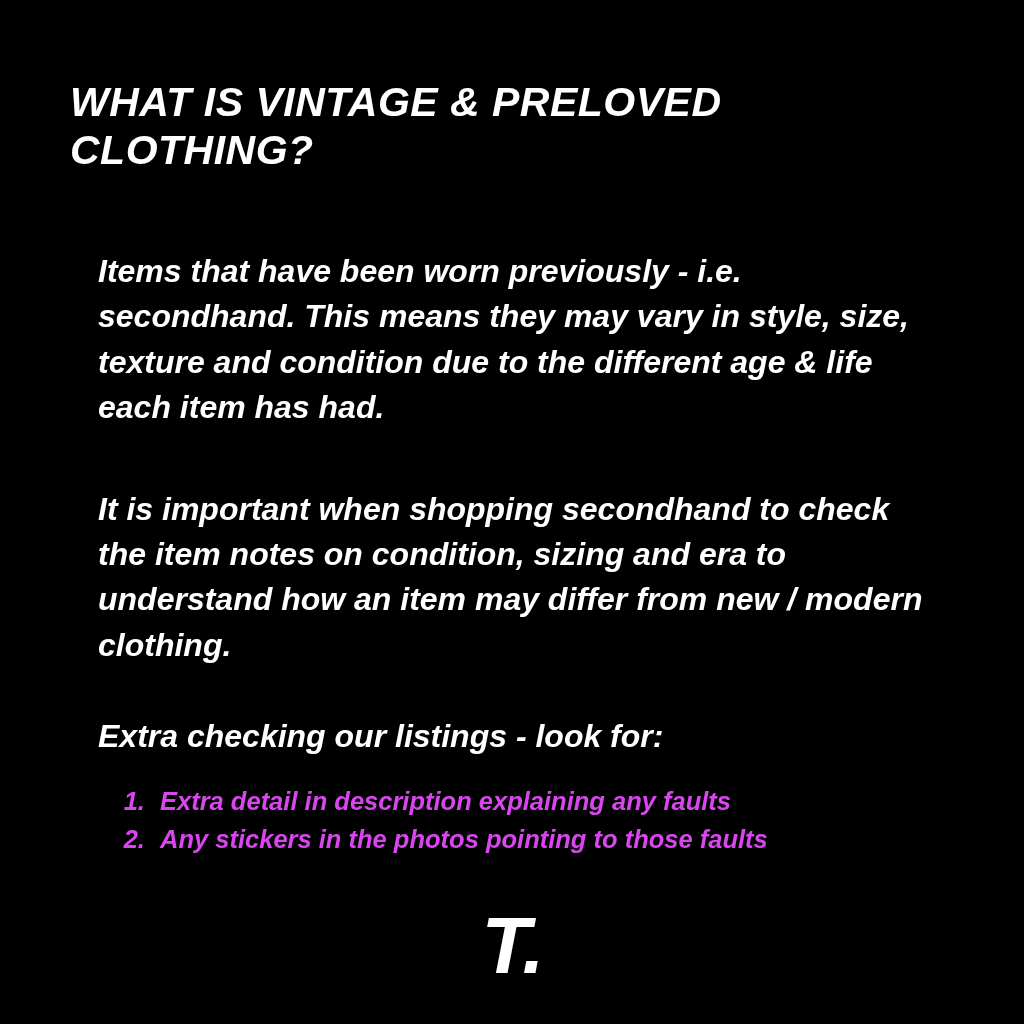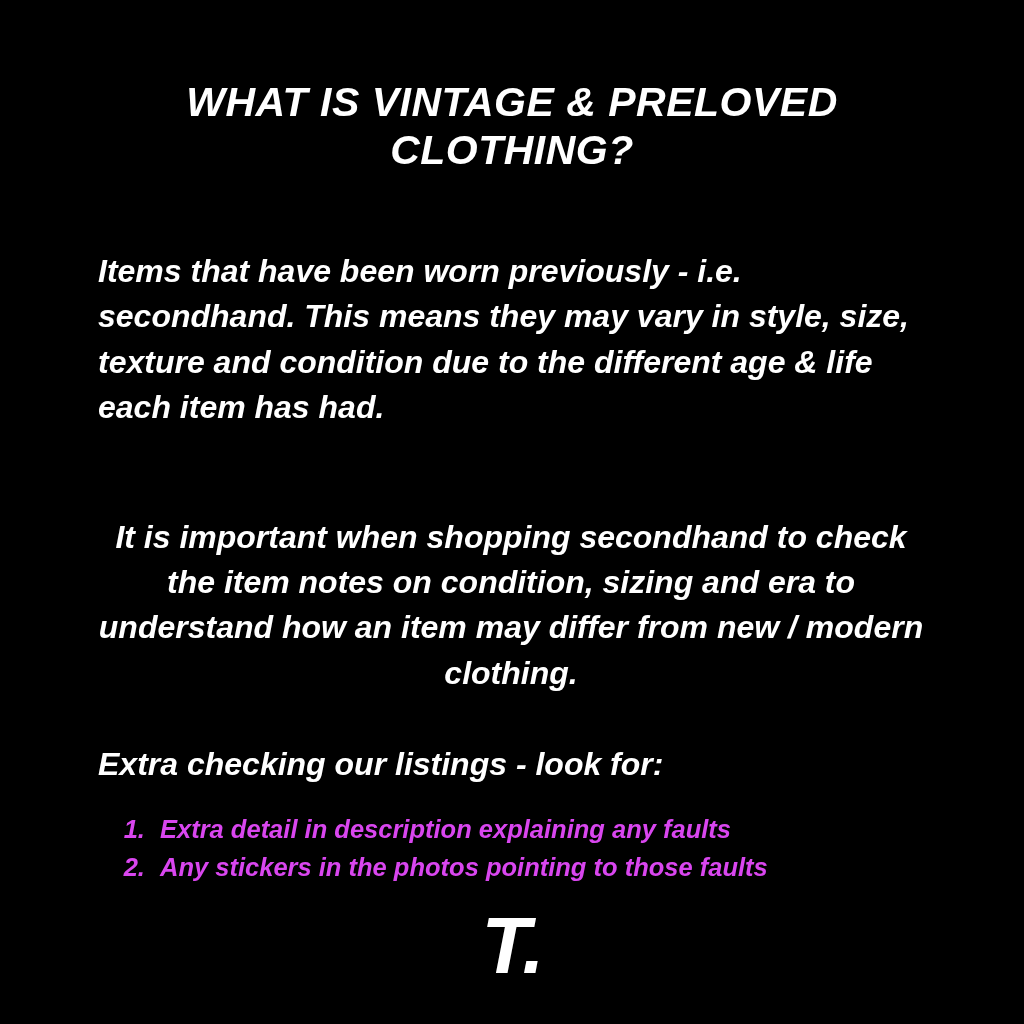--- a/index.html
+++ b/index.html
@@ -20,21 +20,21 @@
     height: 1024px;
     box-sizing: border-box;
     padding: 70px 70px 0 70px;
     background: #000000;
   }
   .heading {
     font-size: 41px;
     font-weight: bold;
     font-style: italic;
     letter-spacing: 0.5px;
-    text-align: center;
+    text-align: left;
     line-height: 1.18;
     color: #ffffff;
     margin: 0;
   }
   .heading-1 {
     margin-top: 8px;
     margin-bottom: 0;
   }
   .heading-2 {
     margin-top: 82px;
@@ -47,22 +47,21 @@
     line-height: 1.42;
     color: #ffffff;
     margin: 0;
     padding: 0 30px 0 28px;
     text-align: left;
   }
   .para-1 {
     margin-top: 74px;
   }
   .para-2 {
-    margin-top: 84px;
-    text-align: center;
+    margin-top: 56px;
   }
   .para-3 {
     margin-top: 46px;
   }
   .list {
     margin: 22px 0 0 0;
     padding-left: 82px;
     font-size: 25.5px;
     font-weight: bold;
     font-style: italic;

